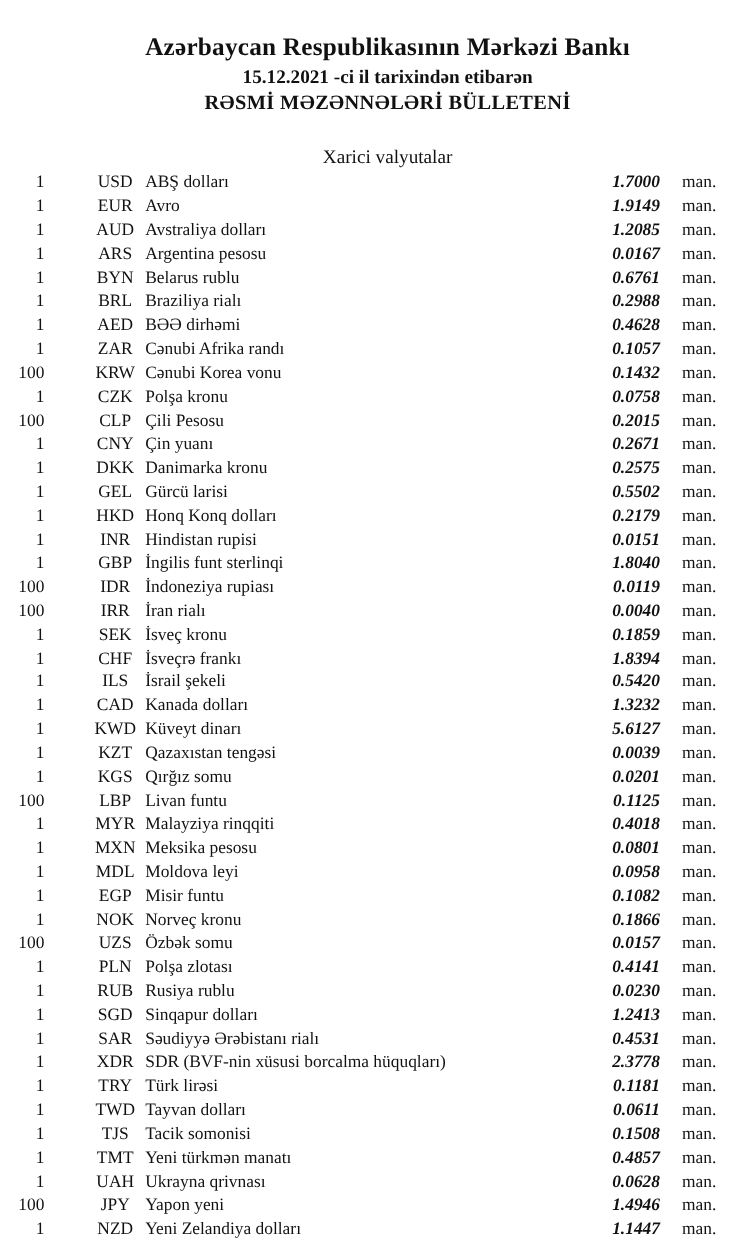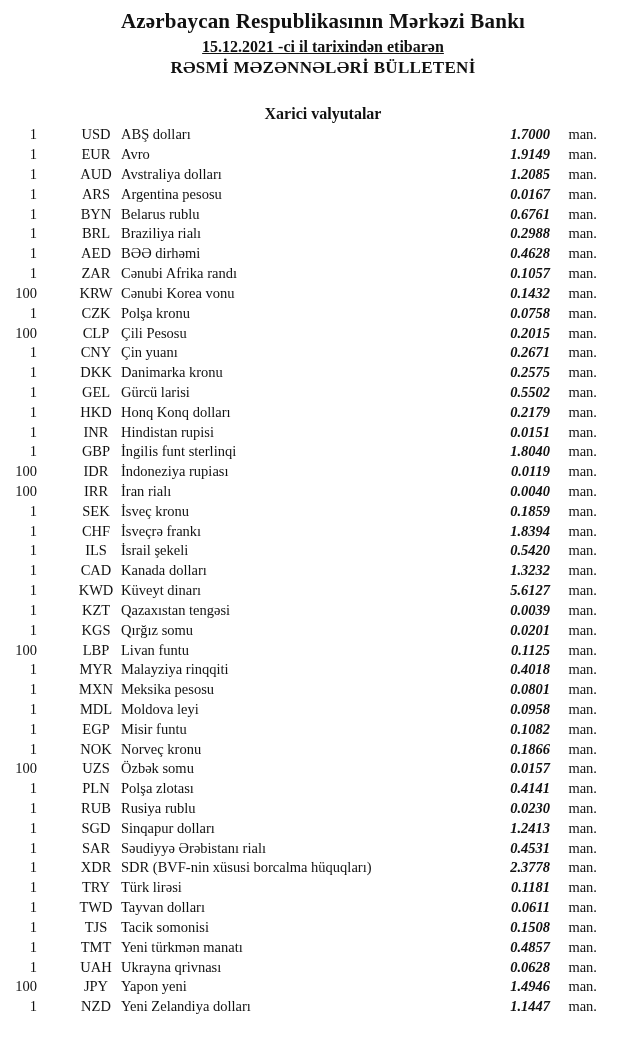--- a/index.html
+++ b/index.html
@@ -17,50 +17,50 @@
   .page {
     width: 620px;
     height: 1044px;
     box-sizing: border-box;
     padding-top: 8px;
     background: #ffffff;
   }
   .header {
     text-align: center;
     padding-left: 26px; 
+    margin-top: 18px;
   }
   .bank-name {
     font-size: 21px;
     font-weight: bold;
     line-height: 26px;
     letter-spacing: 0.2px;
   }
   .date-line {
     font-size: 16px;
     font-weight: bold;
     line-height: 21px;
     margin-top: 2px;
-    text-decoration: underline;
   }
   .subject-line {
     font-size: 16px;
     font-weight: bold;
     line-height: 21px;
   }
   .bulletin-title {
     font-size: 17px;
     font-weight: bold;
     line-height: 22px;
     letter-spacing: 0.3px;
   }
   .section-title {
     text-align: center;
     padding-left: 26px;
     font-size: 16px;
-    font-weight: bold;
+    font-weight: normal;
     line-height: 21px;
     margin-top: 24px;
   }
   .rates-table {
     margin-top: 1px;
   }
   .rate-row {
     display: flex;
     align-items: center;
     height: 19.82px;

